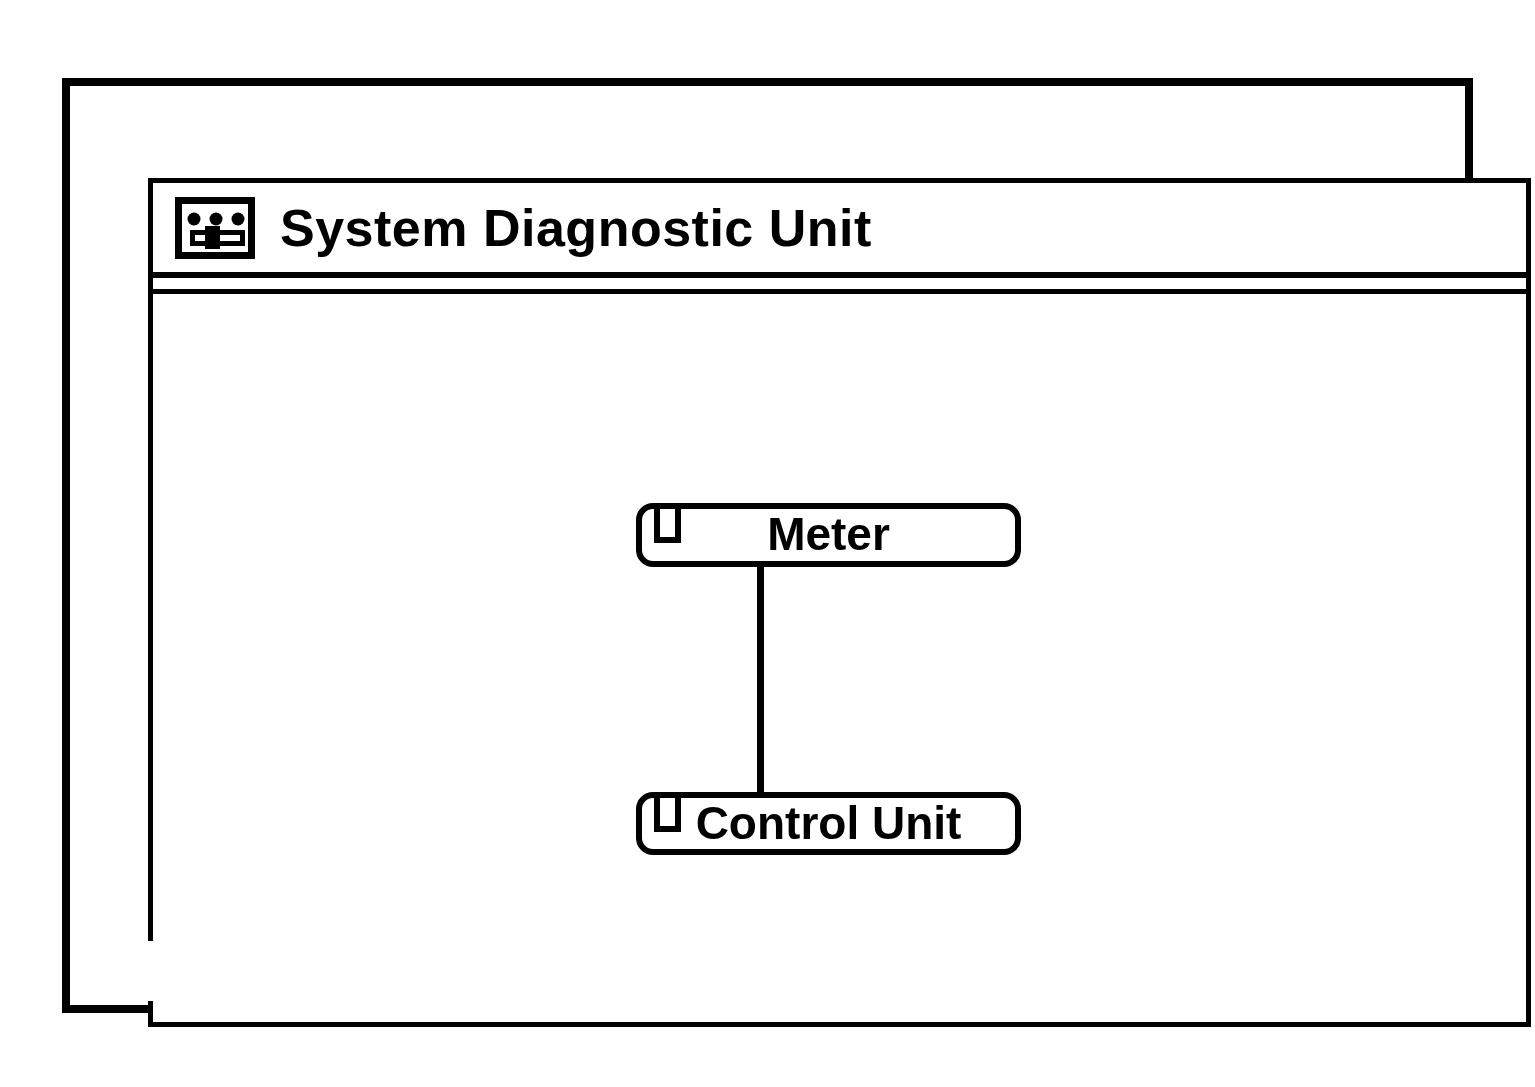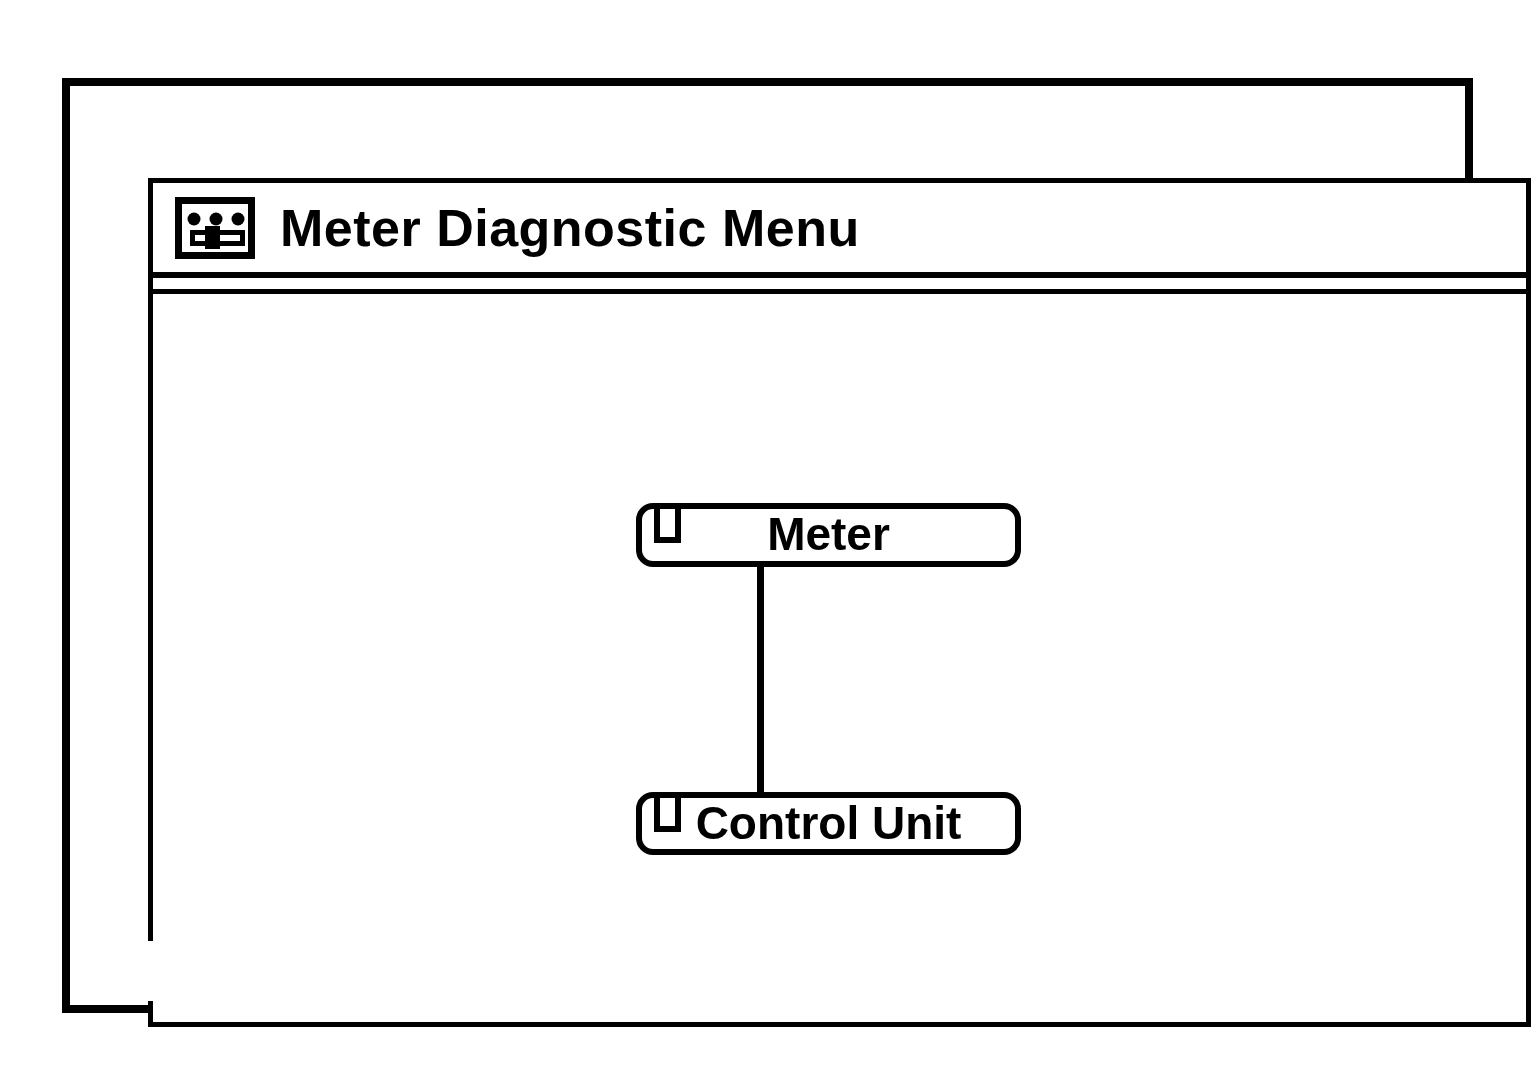--- a/index.html
+++ b/index.html
@@ -143,21 +143,21 @@
 
     <div class="title-bar">
       <svg class="title-icon" viewBox="0 0 80 62" xmlns="http://www.w3.org/2000/svg">
         <rect x="3.5" y="3.5" width="73" height="55" fill="none" stroke="#000" stroke-width="7"></rect>
         <circle cx="19" cy="22" r="6.5" fill="#000"></circle>
         <circle cx="41" cy="22" r="6.5" fill="#000"></circle>
         <circle cx="63" cy="22" r="6.5" fill="#000"></circle>
         <rect x="17.5" y="35.5" width="50" height="11" fill="#fff" stroke="#000" stroke-width="5"></rect>
         <rect x="30" y="29" width="15" height="23" fill="#000"></rect>
       </svg>
-      <span class="title-text">Meter Diagnostic Menu</span>
+      <span class="title-text">System Diagnostic Unit</span>
     </div>
     <div class="sep sep1"></div>
     <div class="sep sep2"></div>
 
     <div class="connector"></div>
 
     <div class="node-button control-unit">
       <span class="notch"></span>
       <span class="node-label">Control Unit</span>
     </div>

